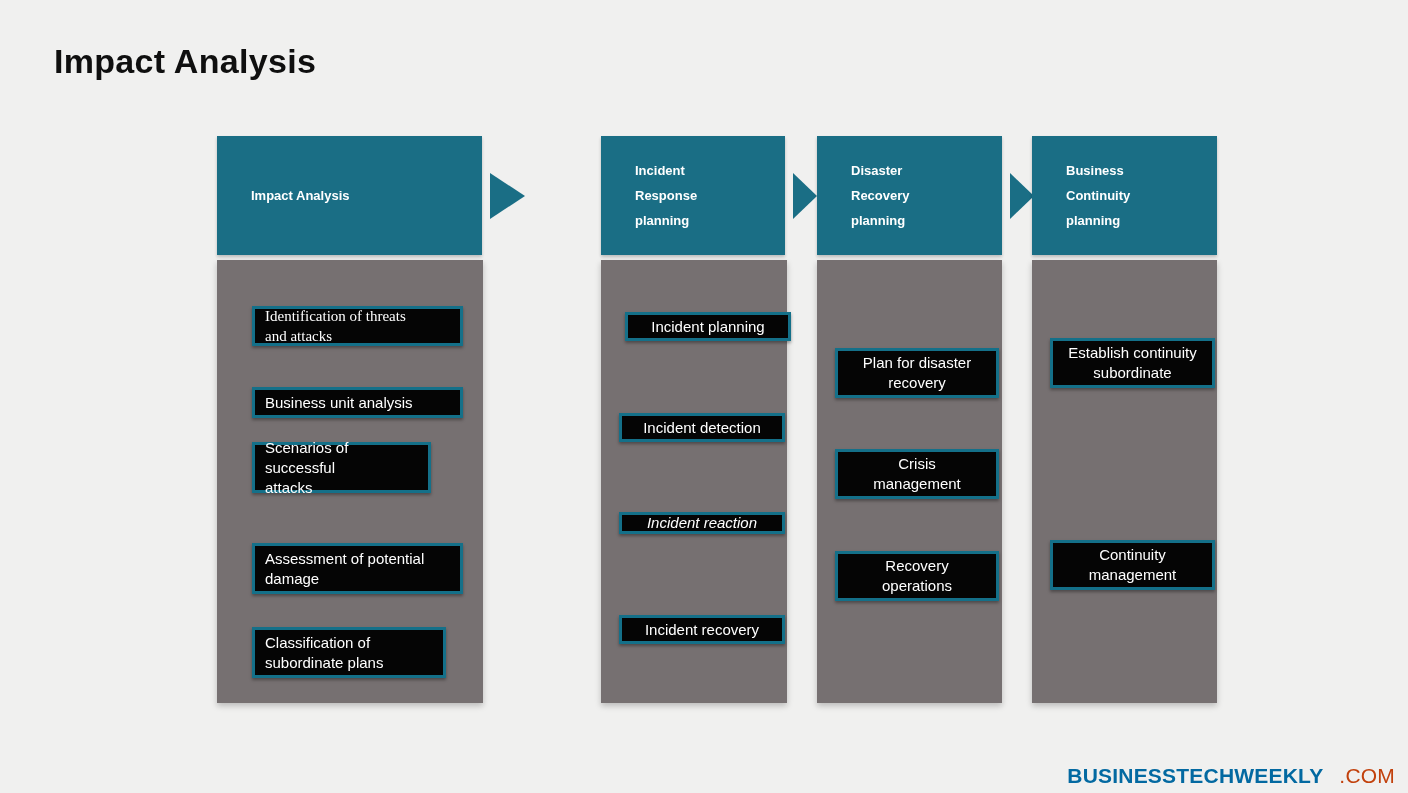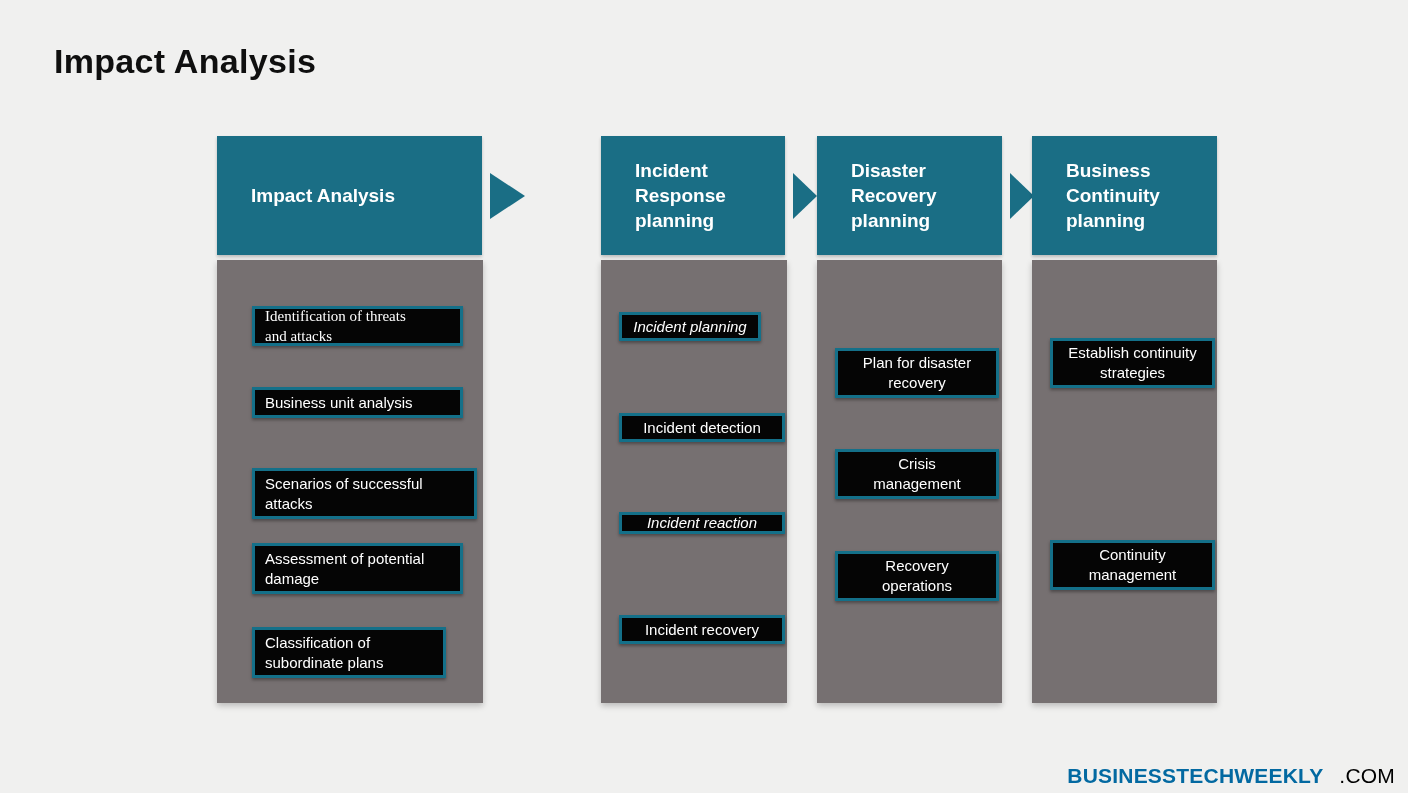--- a/index.html
+++ b/index.html
@@ -20,21 +20,21 @@
   .page-title{
     position:absolute;left:30px;top:18px;
     font-size:34px;font-weight:800;color:#0f0f0f;
     letter-spacing:.3px;
   }
   .col-header{
     position:absolute;top:112px;height:119px;
     background:var(--header-teal);
     color:#ffffff;
     display:flex;align-items:center;
-    font-size:19px;font-weight:600;line-height:25px;
+    font-size:13px;font-weight:600;line-height:25px;
     padding-left:26px;padding-right:8px;
     white-space:pre-line;
     box-shadow:0 2px 3px rgba(0,0,0,.22);
   }
   .flow-arrow{
     position:absolute;left:100%;top:50%;margin-top:-23px;
     width:0;height:0;
     border-top:23px solid transparent;
     border-bottom:23px solid transparent;
     border-left:30px solid var(--header-teal);
@@ -57,54 +57,54 @@
     box-shadow:0 2px 3px rgba(0,0,0,.35);
   }
   .item.left{justify-content:flex-start;text-align:left;padding-left:10px;padding-right:6px;}
   .item.center{justify-content:center;text-align:center;}
   .brand{
     position:absolute;right:13px;top:740px;
     font-size:21px;letter-spacing:.2px;
     white-space:nowrap;
   }
   .brand-main{font-weight:700;color:#0369a1;}
-  .brand-suffix{font-weight:400;color:#000000;}
+  .brand-suffix{font-weight:400;color:#c2410c;}
 </style>
 </head>
 <body>
 
 <h1 class="page-title">Impact Analysis</h1>
 
 <div>
   <div class="col-header" style="left:193px;width:265px;">
     <span>Impact Analysis</span>
     <span class="flow-arrow wide"></span>
   </div>
   <div class="col-body" style="left:193px;width:266px;">
     <div class="item left" style="left:27px;top:38px;width:211px;height:40px;font-family:Liberation Serif, serif;">Identification of threats
 and attacks</div>
     <div class="item left" style="left:27px;top:119px;width:211px;height:31px;">Business unit analysis</div>
-    <div class="item left" style="left:27px;top:200px;width:225px;height:51px;">Scenarios of successful
+    <div class="item left" style="left:27px;top:174px;width:179px;height:51px;">Scenarios of successful
 attacks</div>
     <div class="item left" style="left:27px;top:275px;width:211px;height:51px;">Assessment of potential
 damage</div>
     <div class="item left" style="left:27px;top:359px;width:194px;height:51px;">Classification of
 subordinate plans</div>
   </div>
 </div>
 
 <div>
   <div class="col-header" style="left:577px;width:184px;">
     <span>Incident
 Response
 planning</span>
     <span class="flow-arrow narrow"></span>
   </div>
   <div class="col-body" style="left:577px;width:186px;">
-    <div class="item center" style="left:10px;top:44px;width:142px;height:29px;font-style:italic;">Incident planning</div>
+    <div class="item center" style="left:16px;top:44px;width:166px;height:29px;">Incident planning</div>
     <div class="item center" style="left:10px;top:145px;width:166px;height:29px;">Incident detection</div>
     <div class="item center" style="left:10px;top:244px;width:166px;height:22px;font-style:italic;">Incident reaction</div>
     <div class="item center" style="left:10px;top:347px;width:166px;height:29px;">Incident recovery</div>
   </div>
 </div>
 
 <div>
   <div class="col-header" style="left:793px;width:185px;align-items:center;">
     <span>Disaster
 Recovery
@@ -122,21 +122,21 @@
 </div>
 
 <div>
   <div class="col-header" style="left:1008px;width:185px;">
     <span>Business
 Continuity
 planning</span>
   </div>
   <div class="col-body" style="left:1008px;width:185px;">
     <div class="item center" style="left:10px;top:70px;width:165px;height:50px;">Establish continuity
-strategies</div>
+subordinate</div>
     <div class="item center" style="left:10px;top:272px;width:165px;height:50px;">Continuity
 management</div>
   </div>
 </div>
 
 <div class="brand">
   <span class="brand-main">BUSINESSTECHWEEKLY</span><span class="brand-suffix">.COM</span>
 </div>
 
 </body></html>

